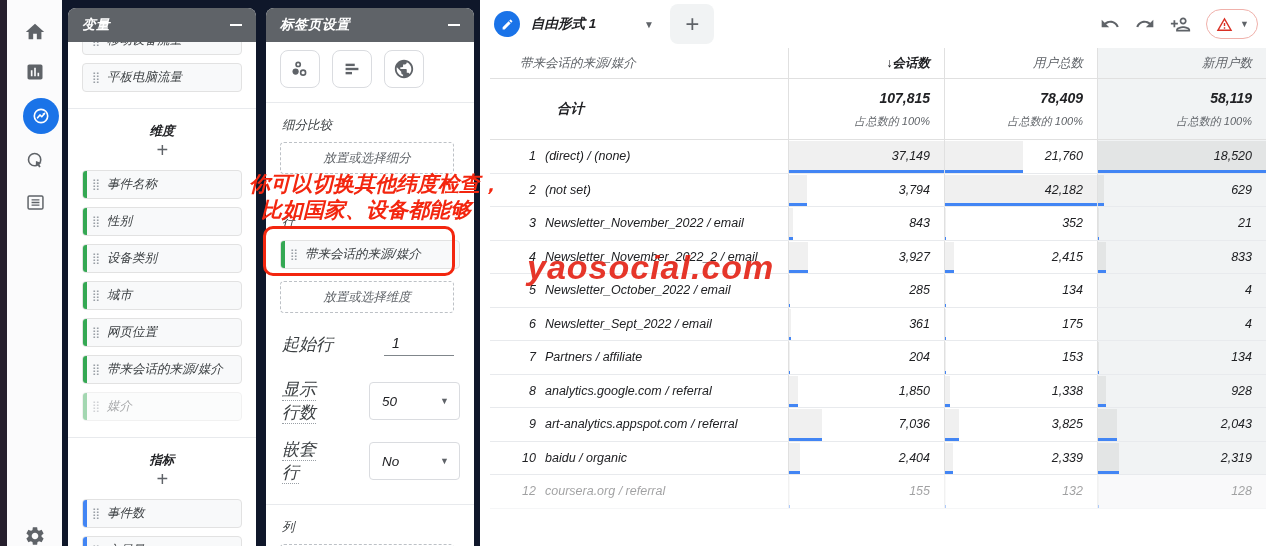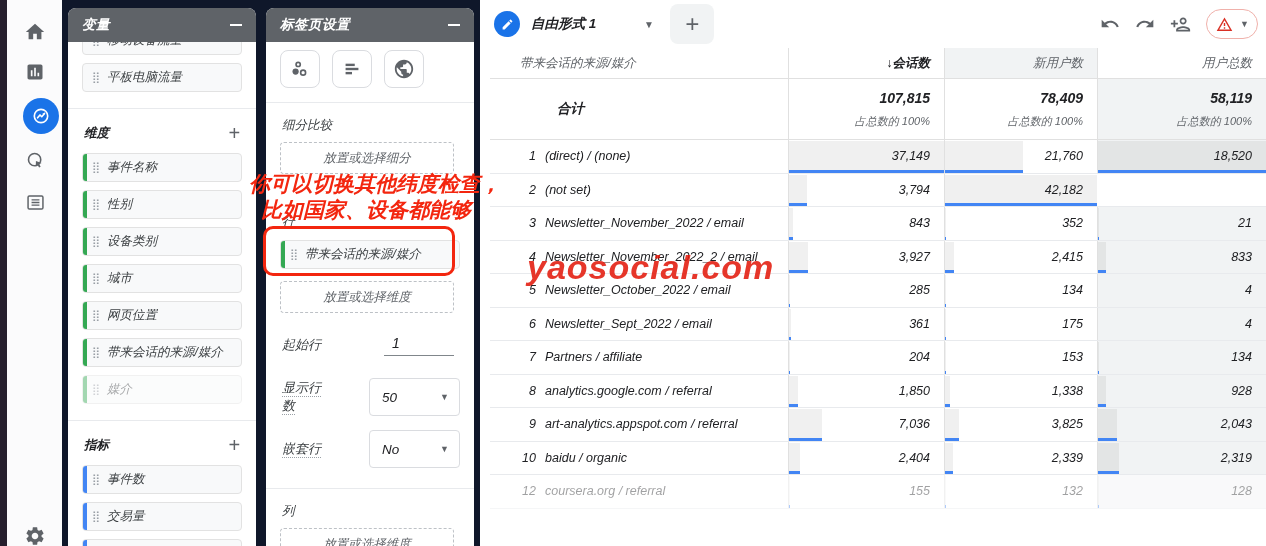--- a/index.html
+++ b/index.html
@@ -25,30 +25,30 @@
 
   .chip { display:flex; align-items:center; height:29px; background:#f8f9fa; border:1px solid #e2e2e2; border-radius:4px; margin:8px 14px 0 14px; position:relative; overflow:hidden; cursor:grab; }
   .chip .cbar { position:absolute; left:0; top:0; bottom:0; width:4px; }
   .chip.dim .cbar { background:#34a853; }
   .chip.met .cbar { background:#4285f4; }
   .chip .grip { color:#9aa0a6; font-size:11px; margin:0 7px 0 9px; }
   .chip .lbl { color:#3c4043; font-size:12.5px; white-space:nowrap; }
   .chip.disabled { opacity:.45; }
   .clip-top { margin-top:-16px; }
   .hdivider { height:1px; background:#e8eaed; margin:16px 0 0 0; }
-  .secrow { display:flex; align-items:center; justify-content:space-between; padding:14px 16px 2px 16px; }
+  .secrow { display:flex; align-items:center; justify-content:space-between; padding:14px 16px 2px 16px;flex-direction:column; }
   .seclabel { font-size:12.5px; color:#202124; font-weight:bold; }
   .plus { font-size:20px; color:#5f6368; font-weight:400; line-height:1; cursor:pointer; }
 
   .vizrow { display:flex; gap:12px; padding:8px 0 0 14px; }
   .vizbtn { width:40px; height:38px; border:1px solid #dadce0; border-radius:8px; background:#fff; display:flex; align-items:center; justify-content:center; cursor:pointer; }
   .dropzone { border:1px dashed #bdc1c6; border-radius:4px; height:32px; margin:8px 20px 0 14px; display:flex; align-items:center; justify-content:center; color:#5f6368; font-size:12.5px; cursor:pointer; }
   .slabel { font-size:12.5px; color:#3c4043; padding:14px 16px 0 16px; }
   .formrow { display:flex; align-items:center; padding:0 14px 0 16px; }
-  .formlabel { font-size:13px; color:#3c4043; width:58px; }
+  .formlabel { font-size:17px; color:#3c4043; width:58px; }
   .dotted { border-bottom:1px dotted #9aa0a6; padding-bottom:1px; }
   .numfield { margin-left:44px; width:70px; border-bottom:1px solid #80868b; font-size:14px; color:#202124; padding:2px 0 4px 8px; }
   .selectbox { margin-left:44px; width:114px; height:38px; border:1px solid #dadce0; border-radius:4px; background:#fff; display:flex; align-items:center; justify-content:space-between; padding:0 10px 0 12px; font-size:13.5px; color:#202124; cursor:pointer; }
   .caret { font-size:9px; color:#5f6368; }
 
   
   .canvas { position:absolute; left:480px; top:0; width:786px; height:546px; background:#fff; }
   .tabstrip { position:absolute; left:0; top:0; width:786px; height:48px; display:flex; align-items:center; }
   .tab { display:flex; align-items:center; margin-left:10px; width:176px; height:40px; background:#fff; border-radius:8px 8px 0 0; cursor:pointer; }
   .pencil { width:26px; height:26px; border-radius:50%; background:#1a73e8; display:flex; align-items:center; justify-content:center; margin-left:4px; }
@@ -310,22 +310,22 @@
       </div>
     </div>
 
     <div class="table">
       <div class="thead">
         <div class="hc dimh">带来会话的来源/媒介</div>
         <div class="hc num sorted">
           <span>↓</span>
           <span>会话数</span>
         </div>
+        <div class="hc num">用户总数</div>
         <div class="hc num col-new">新用户数</div>
-        <div class="hc num">用户总数</div>
       </div>
       <div class="totals">
         <div class="totdim">合计</div>
         <div class="totcell">
           <span class="totval">107,815</span>
           <span class="totshare">占总数的 100%</span>
         </div>
         <div class="totcell">
           <span class="totval">78,409</span>
           <span class="totshare">占总数的 100%</span>
@@ -365,20 +365,25 @@
             <div class="numcell">
               <span class="fillbar" style="width: 11.5798%;"></span>
               <span class="ubar" style="width: 11.5798%;"></span>
               <span class="nval">3,794</span>
             </div>
             <div class="numcell">
               <span class="fillbar" style="width: 100%;"></span>
               <span class="ubar" style="width: 100%;"></span>
               <span class="nval">42,182</span>
             </div>
+            <div class="numcell col-new">
+              <span class="fillbar" style="width: 3.39633%;"></span>
+              <span class="ubar" style="width: 3.39633%;"></span>
+              <span class="nval">629</span>
+            </div>
           </div>
           <div class="trow">
             <div class="dimcell">
               <span class="rank">3</span>
               <span class="dimtext">Newsletter_November_2022 / email</span>
             </div>
             <div class="numcell">
               <span class="fillbar" style="width: 2.57295%;"></span>
               <span class="ubar" style="width: 2.57295%;"></span>
               <span class="nval">843</span>

